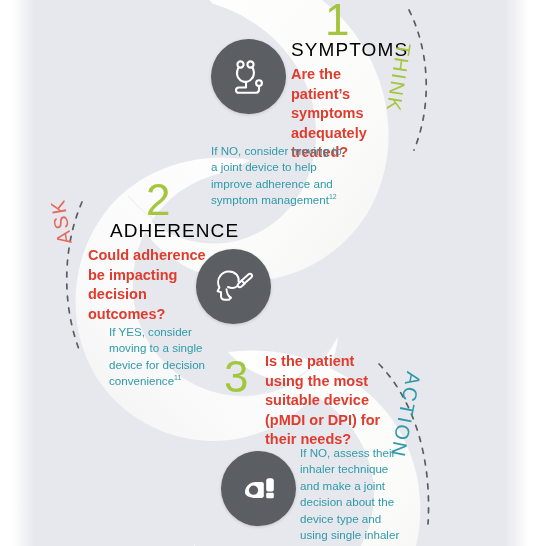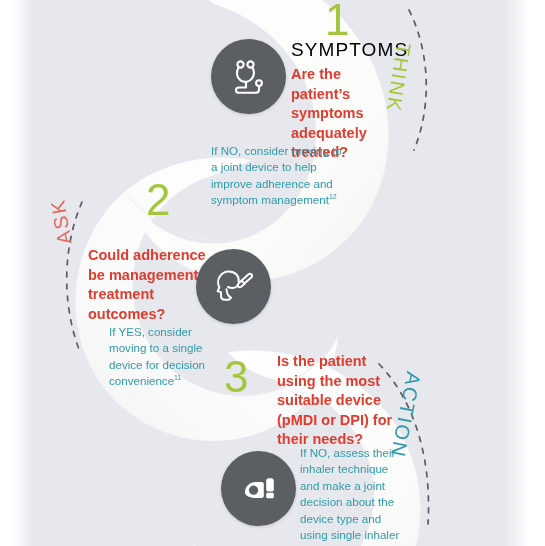--- a/index.html
+++ b/index.html
@@ -160,39 +160,40 @@
         <circle cx="24.5" cy="10.5" r="3.1"></circle>
         <path d="M12.5 13.4 C 10 18 10.5 23.5 14.5 26.3 C 18.5 29.1 23.8 28 26.3 24"></path>
         <path d="M26.5 13.4 C 28.2 16.6 28.4 20.6 26.4 23.9"></path>
         <path d="M20 28.2 L 20 33.5 L 13 33.5 C 11 33.5 10 34.7 10 36.2 C 10 37.7 11.2 38.8 13 38.8 L 29.5 38.8 C 31.6 38.8 33 37.4 33 35.4 L 33 31.8"></path>
         <circle cx="33" cy="29.1" r="2.9"></circle>
       </g>
     </svg>
   </div>
 
   <div class="num" style="left:146px; top:178px;">2</div>
-  <div class="q" style="left:88px; top:246px; width:118px;">Could adherence be management treatment outcomes?</div>
+  <div class="cat" style="left:110px; top:221px;">ADHERENCE</div>
+  <div class="q" style="left:88px; top:246px; width:118px;">Could adherence be impacting decision outcomes?</div>
   <div class="ans" style="left:109px; top:324px; width:104px;"><span>If YES, consider moving to a single device for decision convenience</span><sup>11</sup></div>
 
   <div class="disc" style="left:196px; top:249px; width:75px; height:75px;">
     <svg width="48" height="48" viewBox="0 0 48 48">
       <g fill="none" stroke="#ffffff" stroke-width="2" stroke-linecap="round" stroke-linejoin="round">
         <path d="M26.5 11.5 C 22 7.2 14.6 7.6 10.6 12.4 C 7.4 16.3 7.6 21.3 9.4 24.4 L 7.6 28.2 L 11 29.1 L 11 33 C 11 35.3 12.6 36.8 15 36.8 L 18.5 36.8"></path>
         <path d="M26.8 11.8 C 28.3 13.6 29 16 28.6 18.3"></path>
         <path d="M18 24 C 21 25.4 24.6 25.2 27.2 23.3"></path>
         <path d="M16.5 26.2 C 16.8 30.2 18.4 33.2 20.8 34.6"></path>
         <path d="M18.8 33 L 20.9 34.8 L 19.1 36.6"></path>
         <path d="M31.6 17.5 L 38.6 11.3 C 39.5 10.5 40.8 10.6 41.5 11.5 C 42.2 12.3 42.1 13.6 41.2 14.4 L 34.3 20.5"></path>
         <path d="M28.4 20.6 L 31.8 17.6 L 34.6 20.8 L 31.2 23.8 C 30.3 24.6 29.1 24.5 28.4 23.7 C 27.7 22.9 27.6 21.4 28.4 20.6 Z"></path>
       </g>
     </svg>
   </div>
 
   <div class="num" style="left:224px; top:355px;">3</div>
-  <div class="q" style="left:277px; top:352px; width:126px;">Is the patient using the most suitable device (pMDI or DPI) for their needs?</div>
+  <div class="q" style="left:265px; top:352px; width:126px;">Is the patient using the most suitable device (pMDI or DPI) for their needs?</div>
   <div class="ans" style="left:300px; top:445px; width:105px;"><span>If NO, assess their inhaler technique and make a joint decision about the device type and using single inhaler triple therapy</span><sup>11,38</sup></div>
 
   <div class="disc" style="left:221px; top:451px; width:75px; height:75px;">
     <svg width="46" height="46" viewBox="0 0 46 46">
       <g fill="#ffffff">
         <path d="M9 26.5 C 9 20.4 13.6 16 20 16 L 25.5 16 C 27 16 27.8 16.9 27.8 18.2 L 27.8 29.8 C 27.8 31.1 27 32 25.5 32 L 20 32 C 13.6 32 9 29.6 9 26.5 Z"></path>
         <rect x="30.2" y="12.2" width="7.6" height="13.4" rx="2.6"></rect>
         <rect x="30.2" y="26.7" width="7.6" height="5.6" rx="1.4"></rect>
       </g>
       <circle cx="17.5" cy="24.2" r="4.6" fill="#5b5e63"></circle>

